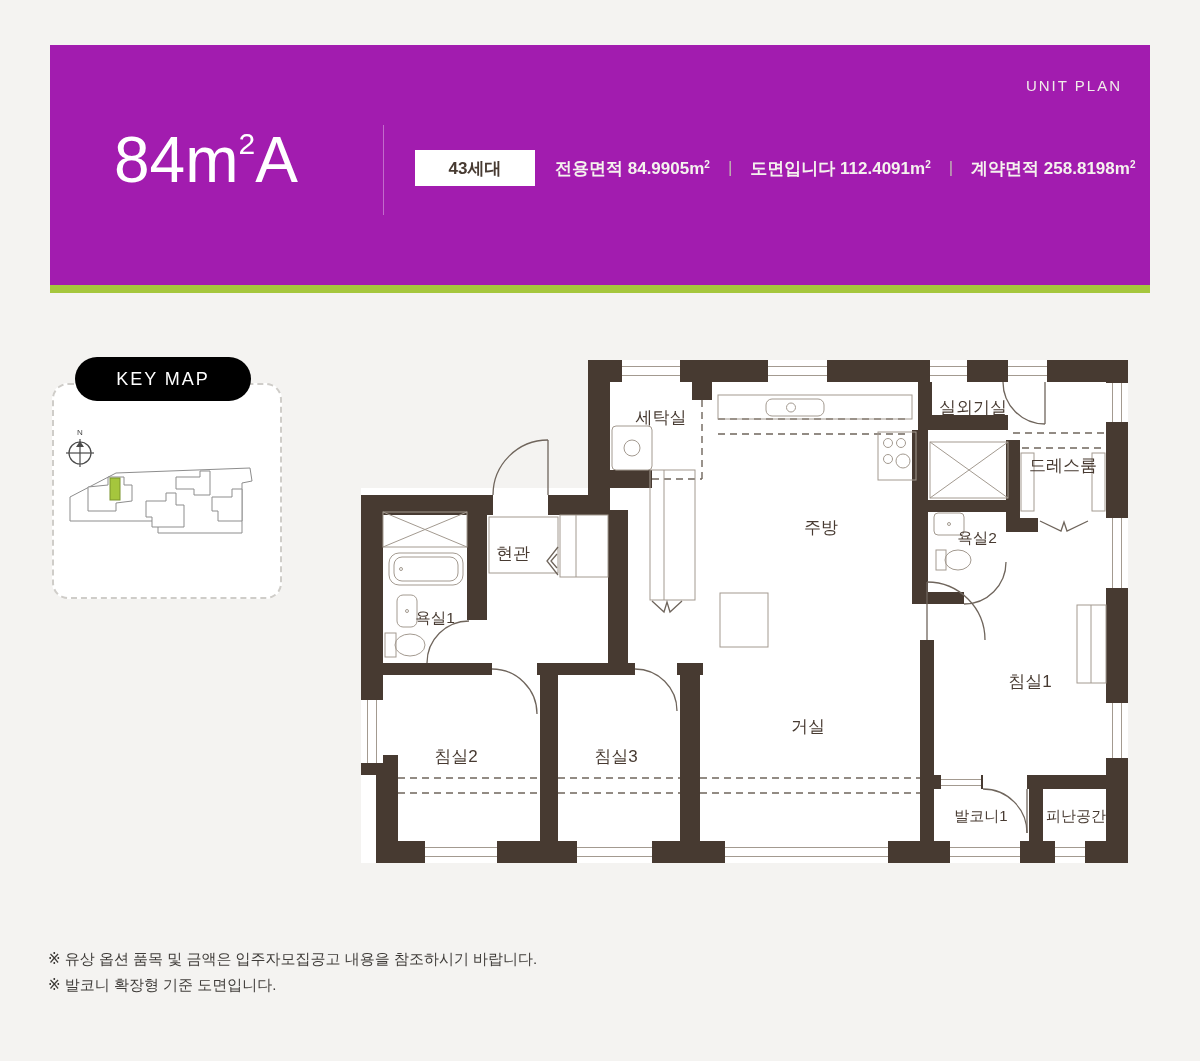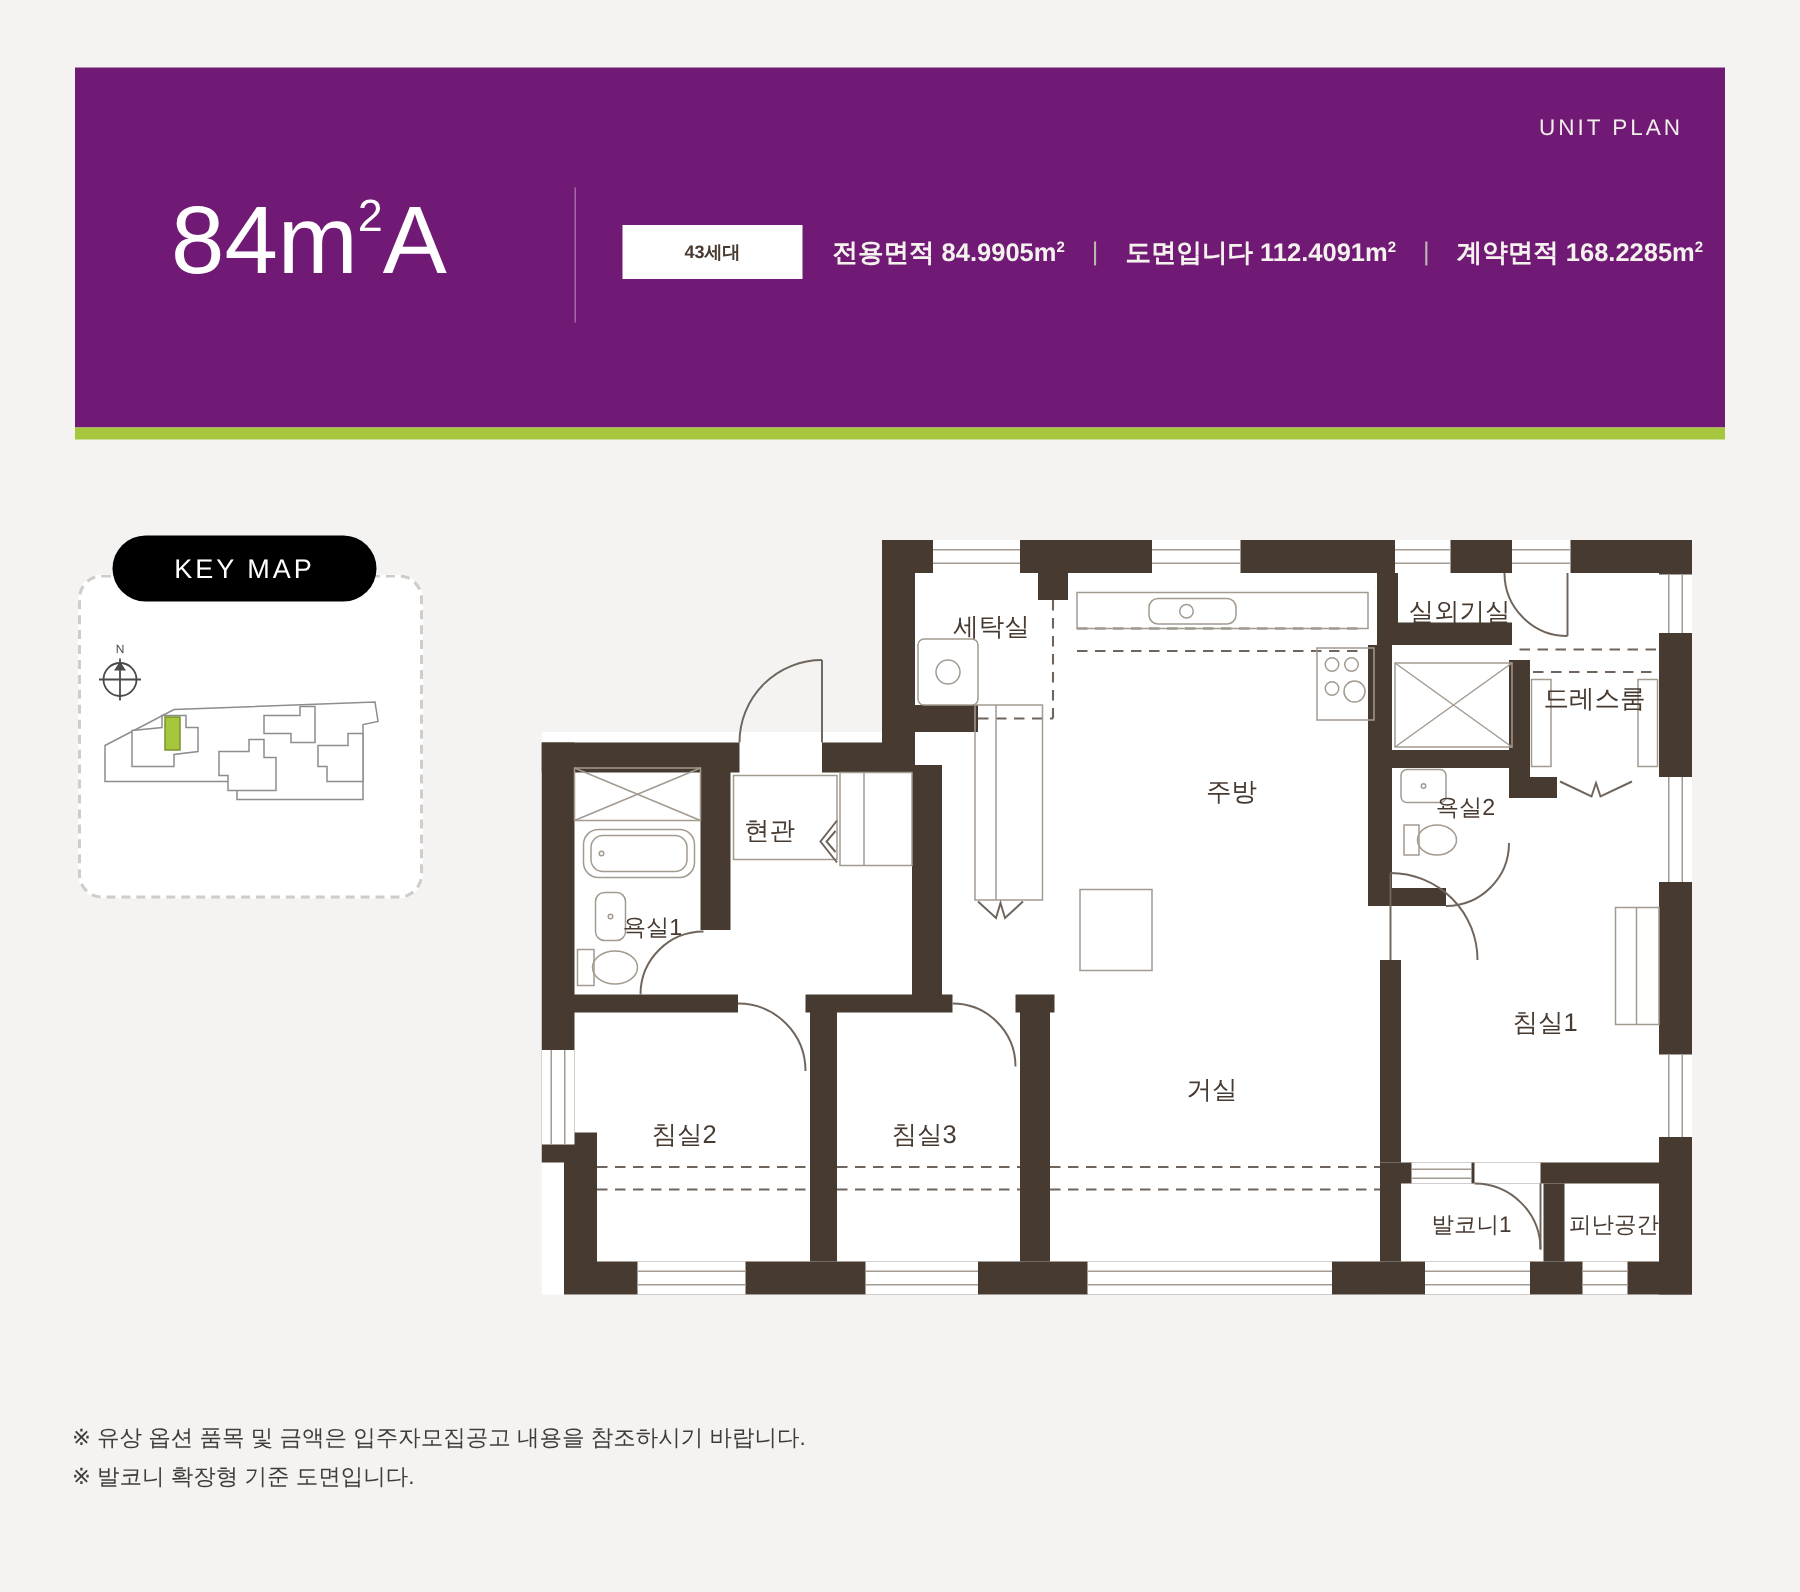--- a/index.html
+++ b/index.html
@@ -5,42 +5,42 @@
   html,body{margin:0;padding:0;}
   body{
     width:1200px;height:1061px;position:relative;
     background:#f4f3f1;
     font-family:"Liberation Sans","DejaVu Sans",sans-serif;
     color:#473a31;overflow:hidden;
   }
   
   .header{
     position:absolute;left:50px;top:45px;width:1100px;height:240px;
-    background:#701a75;color:#fff;
+    background:#a21caf;color:#fff;
   }
   .accent-bar{
     position:absolute;left:50px;top:285px;width:1100px;height:8px;
     background:#a5c63d;
   }
   .unitplan{
     position:absolute;right:28px;top:32px;
     font-size:15px;letter-spacing:2px;color:#f1ede9;
   }
   .title{
     position:absolute;left:64px;top:83px;width:270px;text-align:left;
     font-size:64px;font-weight:500;color:#ffffff;line-height:1;
   }
   .title sup{font-size:30px;vertical-align:28px;font-weight:500;}
   .title-divider{
     position:absolute;left:333px;top:80px;width:1px;height:90px;
     background:rgba(255,255,255,0.35);
   }
   .badge{
     position:absolute;left:365px;top:105px;width:120px;height:36px;
-    background:#ffffff;color:#473a31;font-size:12px;font-weight:700;
+    background:#ffffff;color:#473a31;font-size:17px;font-weight:700;
     display:flex;align-items:center;justify-content:center;
   }
   .area-info{
     position:absolute;left:505px;top:105px;height:36px;
     display:flex;align-items:center;gap:18px;
     font-size:17px;font-weight:700;color:#f5f2ee;white-space:nowrap;
   }
   .area-info sup{font-size:10px;vertical-align:6px;}
   .area-sep{color:#bfb8b1;font-weight:400;}
   
@@ -71,21 +71,21 @@
 <div class="header">
   <div class="unitplan">UNIT PLAN</div>
   <div class="title"><span>84m</span><sup>2</sup><span>A</span></div>
   <div class="title-divider"></div>
   <div class="badge">43세대</div>
   <div class="area-info">
     <span><span>전용면적</span>&nbsp;<span>84.9905m</span><sup>2</sup></span>
     <span class="area-sep">|</span>
     <span><span>도면입니다</span>&nbsp;<span>112.4091m</span><sup>2</sup></span>
     <span class="area-sep">|</span>
-    <span><span>계약면적</span>&nbsp;<span>168.2285m</span><sup>2</sup></span>
+    <span><span>계약면적</span>&nbsp;<span>258.8198m</span><sup>2</sup></span>
   </div>
 </div>
 <div class="accent-bar"></div>
 
 <button class="keymap-pill">KEY MAP</button>
 <div class="keymap-box">
   <svg class="keymap-svg" width="222" height="208" viewBox="0 0 222 208">
     <g stroke="#4a4a4a" fill="none" stroke-width="1.2">
       <circle cx="26" cy="68" r="11"></circle>
       <line x1="26" y1="54" x2="26" y2="82"></line>

